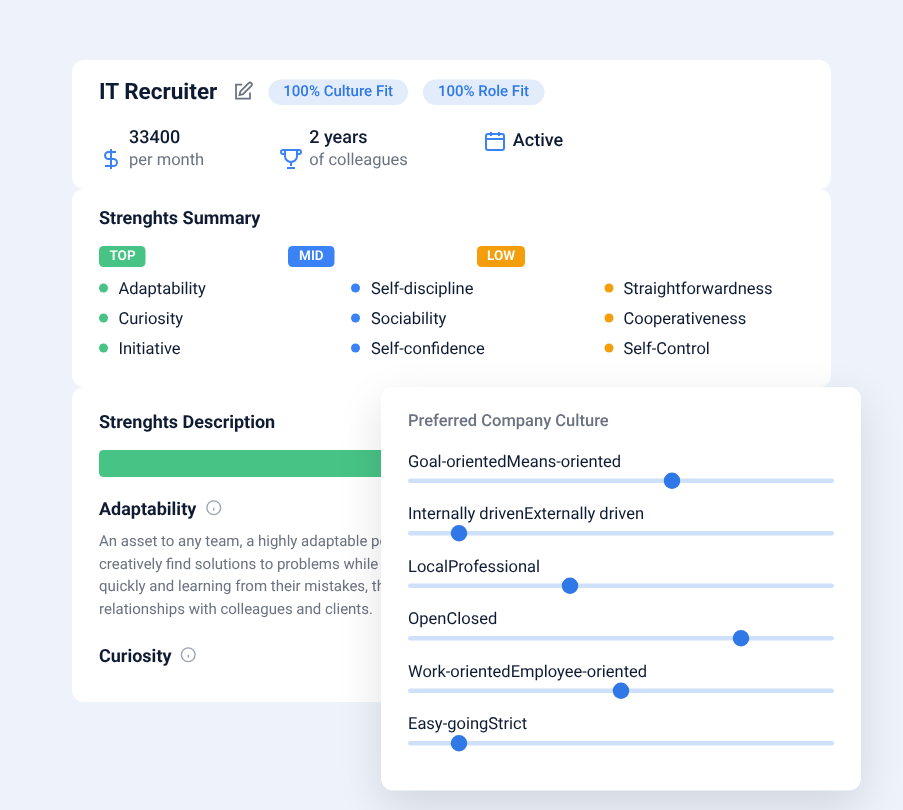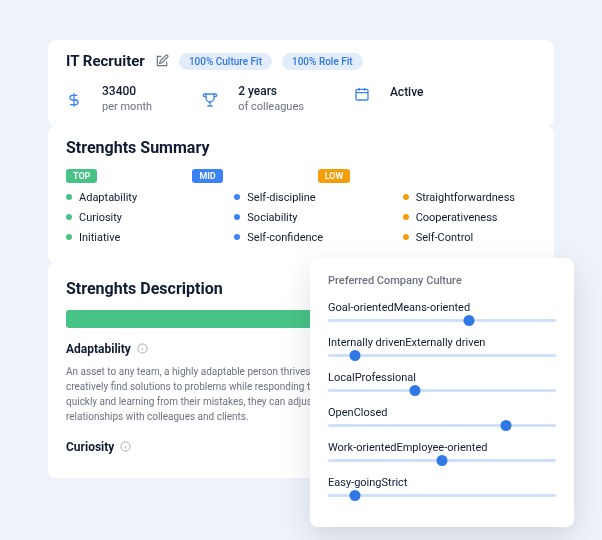--- a/index.html
+++ b/index.html
@@ -4,46 +4,46 @@
 <style>
 *{margin:0;padding:0;box-sizing:border-box}
 body{font-family:-apple-system,BlinkMacSystemFont,'Segoe UI',Roboto,sans-serif;background:#edf2fb;width:602px;height:540px;overflow:hidden;position:relative}
 .container{background:#edf2fb;border-radius:20px;padding:40px 48px;width:100%;height:100%;position:relative}
 .card{background:#fff;border-radius:8px;padding:12px 18px;}
 .header-row{display:flex;align-items:center;gap:10px;margin-bottom:14px}
 .title{font-size:15px;font-weight:700;color:#0f1b33}
 .edit-icon{width:14px;height:14px;color:#6b7280}
 .badge{display:inline-flex;align-items:center;font-size:10px;font-weight:500;color:#2f78e6;background:#e2ecfb;padding:3px 10px;border-radius:10px}
 .stats-row{display:flex;gap:50px;align-items:flex-start}
-.stat{display:flex;gap:20px;align-items:center}
+.stat{display:flex;gap:4px;align-items:flex-end}
 .stat-icon{width:16px;height:16px;color:#3b82f6;margin-top:2px}
 .stat-text{display:flex;flex-direction:column;line-height:1.3}
 .stat-main{font-size:12px;color:#0f1b33;font-weight:500}
 .stat-sub{font-size:11px;color:#6b7280}
-.section-title{font-size:16px;font-weight:700;color:#0f1b33;margin-bottom:12px}
+.section-title{font-size:12px;font-weight:700;color:#0f1b33;margin-bottom:12px}
 .tags-row{display:flex;gap:95px;margin-bottom:8px}
 .tag{font-size:9px;font-weight:600;color:#fff;padding:2px 7px;border-radius:3px}
 .tag-top{background:#48c386}
 .tag-mid{background:#3b82f6}
 .tag-low{background:#f59e0b}
 .cols{display:flex;gap:35px}
 .col{flex:1}
 .strength-item{display:flex;align-items:center;gap:7px;margin-bottom:7px}
 .dot{width:6px;height:6px;border-radius:50%}
 .dot-top{background:#48c386}
 .dot-mid{background:#3b82f6}
 .dot-low{background:#f59e0b}
 .strength-text{font-size:11px;color:#0f1b33}
 .desc-card{background:#fff;border-radius:8px;padding:16px 18px;position:relative}
 .top-bar{background:#48c386;color:#fff;font-size:9px;font-weight:600;padding:4px 10px;border-radius:3px;text-align:right;margin-bottom:14px}
 .desc-heading{display:flex;align-items:center;gap:6px;margin-bottom:8px}
 .desc-title{font-size:12px;font-weight:700;color:#0f1b33}
 .info-icon{width:11px;height:11px;color:#9ca3af}
 .desc-text{font-size:10px;color:#6b7280;line-height:1.5;margin-bottom:16px}
-.culture-panel{position:absolute;right:28px;top:258px;width:264px;background:#fff;border-radius:8px;padding:16px 18px;box-shadow:0 10px 30px rgba(0,0,0,0.12)}
+.culture-panel{position:absolute;right:28px;top:258px;width:320px;background:#fff;border-radius:8px;padding:16px 18px;box-shadow:0 10px 30px rgba(0,0,0,0.12)}
 .culture-title{font-size:11px;color:#6b7280;font-weight:500;margin-bottom:14px}
 .slider-row{margin-bottom:14px}
 .slider-labels{display:flex;justify-content:flex-start;margin-bottom:5px}
 .slider-label{font-size:11px;color:#0f1b33}
 .slider-track{height:3px;background:#cfe0fb;border-radius:2px;position:relative}
 .slider-thumb{position:absolute;top:-4px;width:11px;height:11px;border-radius:50%;background:#2f78e6;transform:translateX(-50%)}
 svg{display:block}
 </style>
 </head>
 <body>

